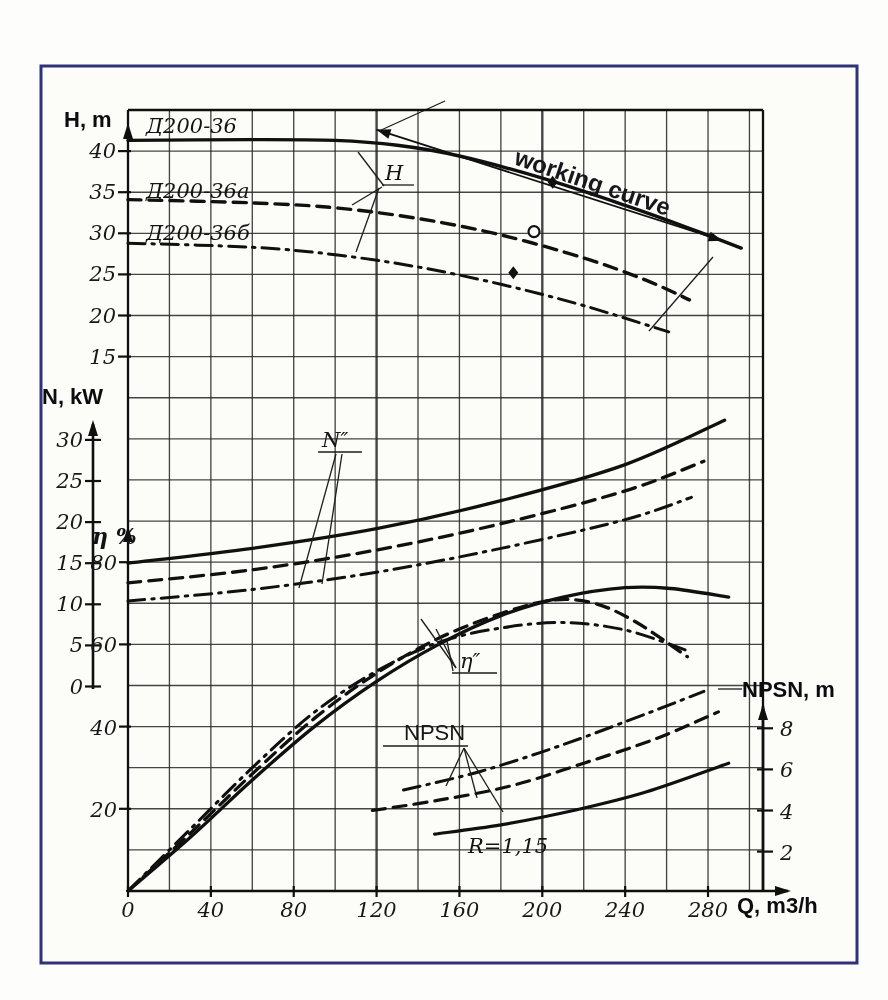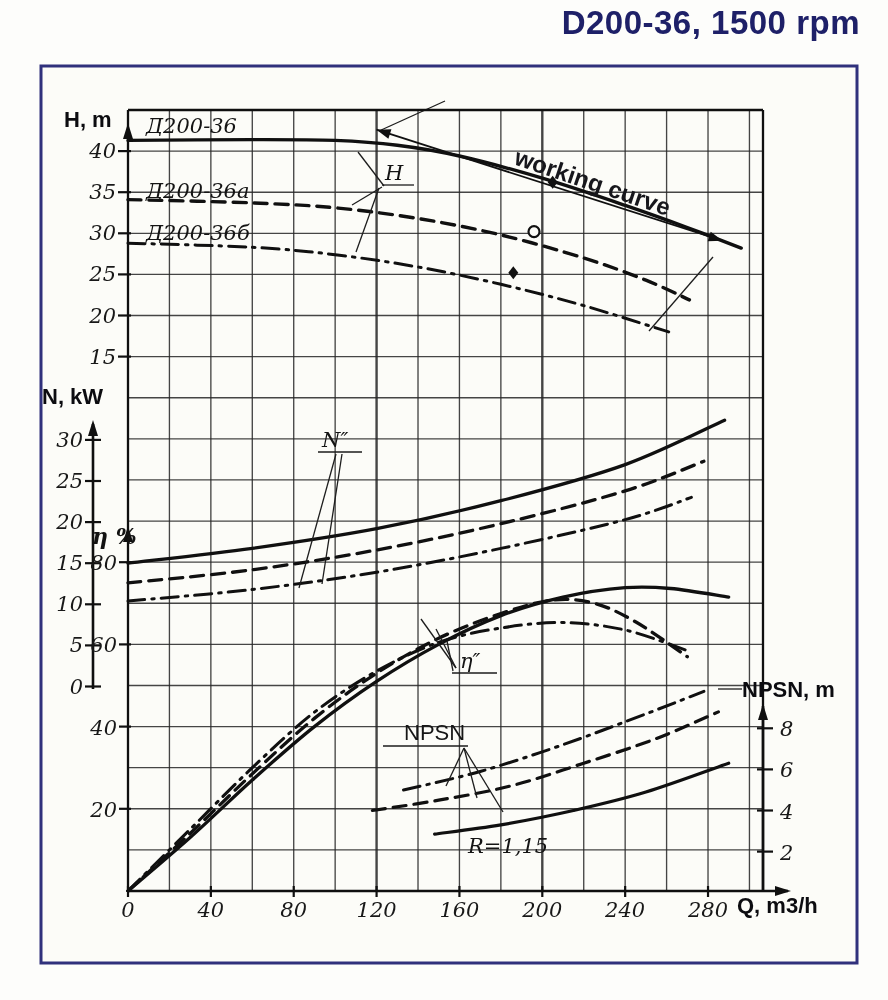--- a/index.html
+++ b/index.html
@@ -12,21 +12,20 @@
   text.hand{font:italic 21px "DejaVu Serif",serif;fill:#141414;}
   text.hand-bold{font:italic bold 22px "DejaVu Serif",serif;fill:#121212;}
   text.sans{font:22px "Liberation Sans",sans-serif;fill:#161616;}
   text.axis-title{font:bold 22px "Liberation Sans",sans-serif;fill:#0c0c10;}
   text.wc{font:bold 24px "Liberation Sans",sans-serif;fill:#17171c;}
 </style>
 </head>
 <body>
 
 <div class="page">
-  <div class="title">D200-36, 1500 rpm</div>
   <svg id="chart" width="888" height="1000" viewBox="0 0 888 1000">
       <rect x="41" y="66" width="816" height="897" fill="#fcfcf8" stroke="#30317c" stroke-width="3"></rect>
       <line x1="128" y1="110" x2="128" y2="891" stroke="#262626" stroke-width="1.35" opacity="0.85"></line>
       <line x1="169.43" y1="110" x2="169.43" y2="891" stroke="#262626" stroke-width="1.35" opacity="0.85"></line>
       <line x1="210.86" y1="110" x2="210.86" y2="891" stroke="#262626" stroke-width="1.35" opacity="0.85"></line>
       <line x1="252.29" y1="110" x2="252.29" y2="891" stroke="#262626" stroke-width="1.35" opacity="0.85"></line>
       <line x1="293.72" y1="110" x2="293.72" y2="891" stroke="#262626" stroke-width="1.35" opacity="0.85"></line>
       <line x1="335.15" y1="110" x2="335.15" y2="891" stroke="#262626" stroke-width="1.35" opacity="0.85"></line>
       <line x1="376.58" y1="110" x2="376.58" y2="891" stroke="#262626" stroke-width="2.4" opacity="0.85"></line>
       <line x1="418.01" y1="110" x2="418.01" y2="891" stroke="#262626" stroke-width="1.35" opacity="0.85"></line>

